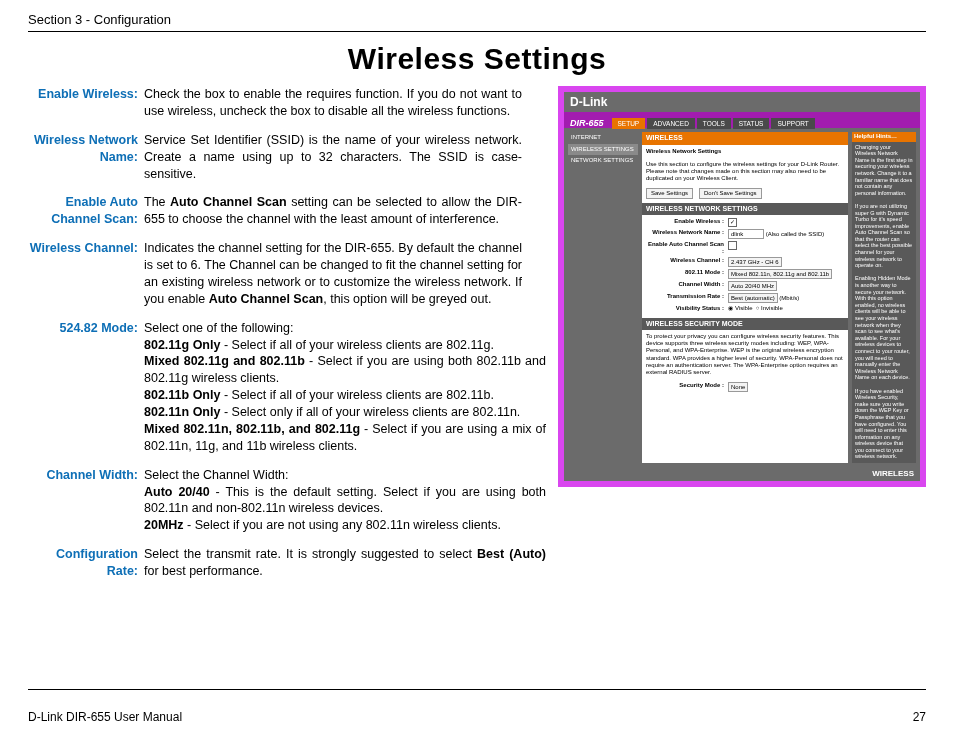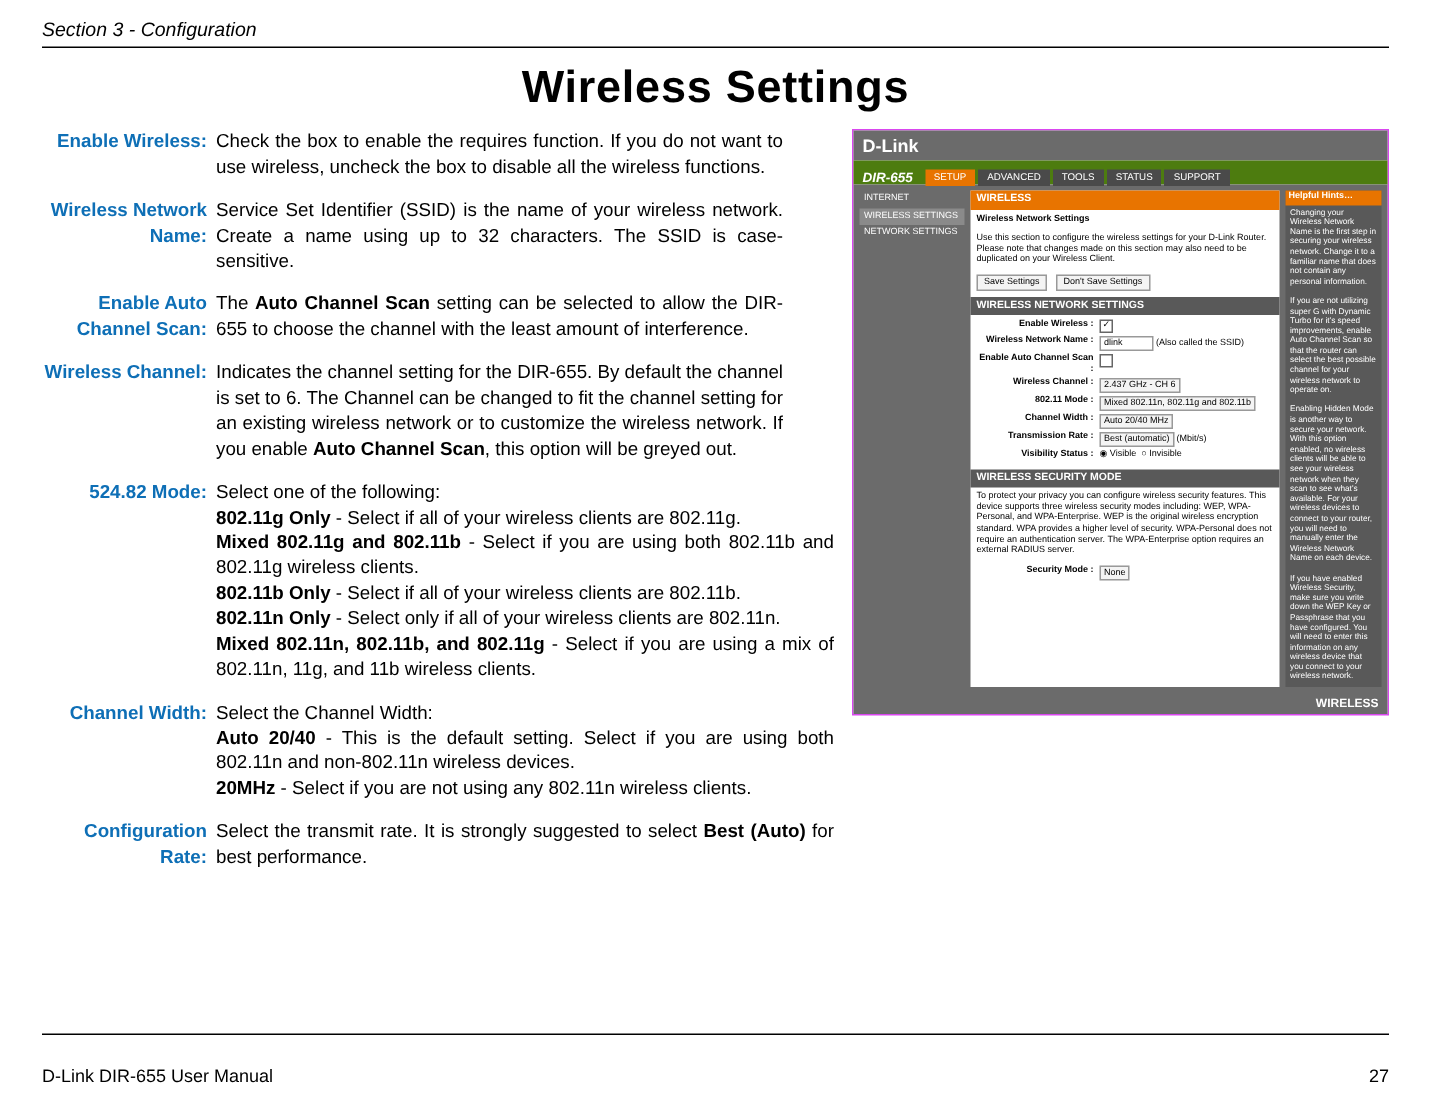--- a/index.html
+++ b/index.html
@@ -13,21 +13,20 @@
     color: #000;
   }
   .page {
     padding: 12px 28px 0 28px;
   }
   .section-header {
     font-size: 13px;
     padding-bottom: 4px;
     border-bottom: 1px solid #000;
     margin-bottom: 2px;
-    font-style: italic;
   }
   .title {
     font-family: "Arial Narrow", Arial, sans-serif;
     font-size: 30px;
     font-weight: bold;
     text-align: center;
     margin: 10px 0 10px 0;
     letter-spacing: 0.5px;
   }
   .content {
@@ -57,35 +56,35 @@
   }
   .narrow .dd {
     max-width: 378px;
   }
   .dd b { font-weight: bold; }
 
   
   .shot {
     width: 356px;
     margin-left: 12px;
-    border: 1px solid #d946ef;
+    border: 6px solid #d946ef;
     font-size: 7px;
     line-height: 1.2;
     background: #fff;
   }
   .shot-top {
     background: #6b6b6b;
     color: #fff;
     padding: 3px 6px;
     font-weight: bold;
     font-size: 12px;
     font-family: Arial, sans-serif;
   }
   .shot-apptabs {
-    background: #4d7c0f;
+    background: #a21caf;
     display: flex;
     align-items: flex-end;
     padding-left: 6px;
     height: 16px;
   }
   .shot-apptabs .model {
     color:#fff;font-weight:bold;font-size:9px;font-style:italic;margin-right:8px;
   }
   .shot-apptabs .atab {
     background:#4a4a4a;color:#fff;padding:2px 6px;font-size:6.5px;margin-right:2px;

